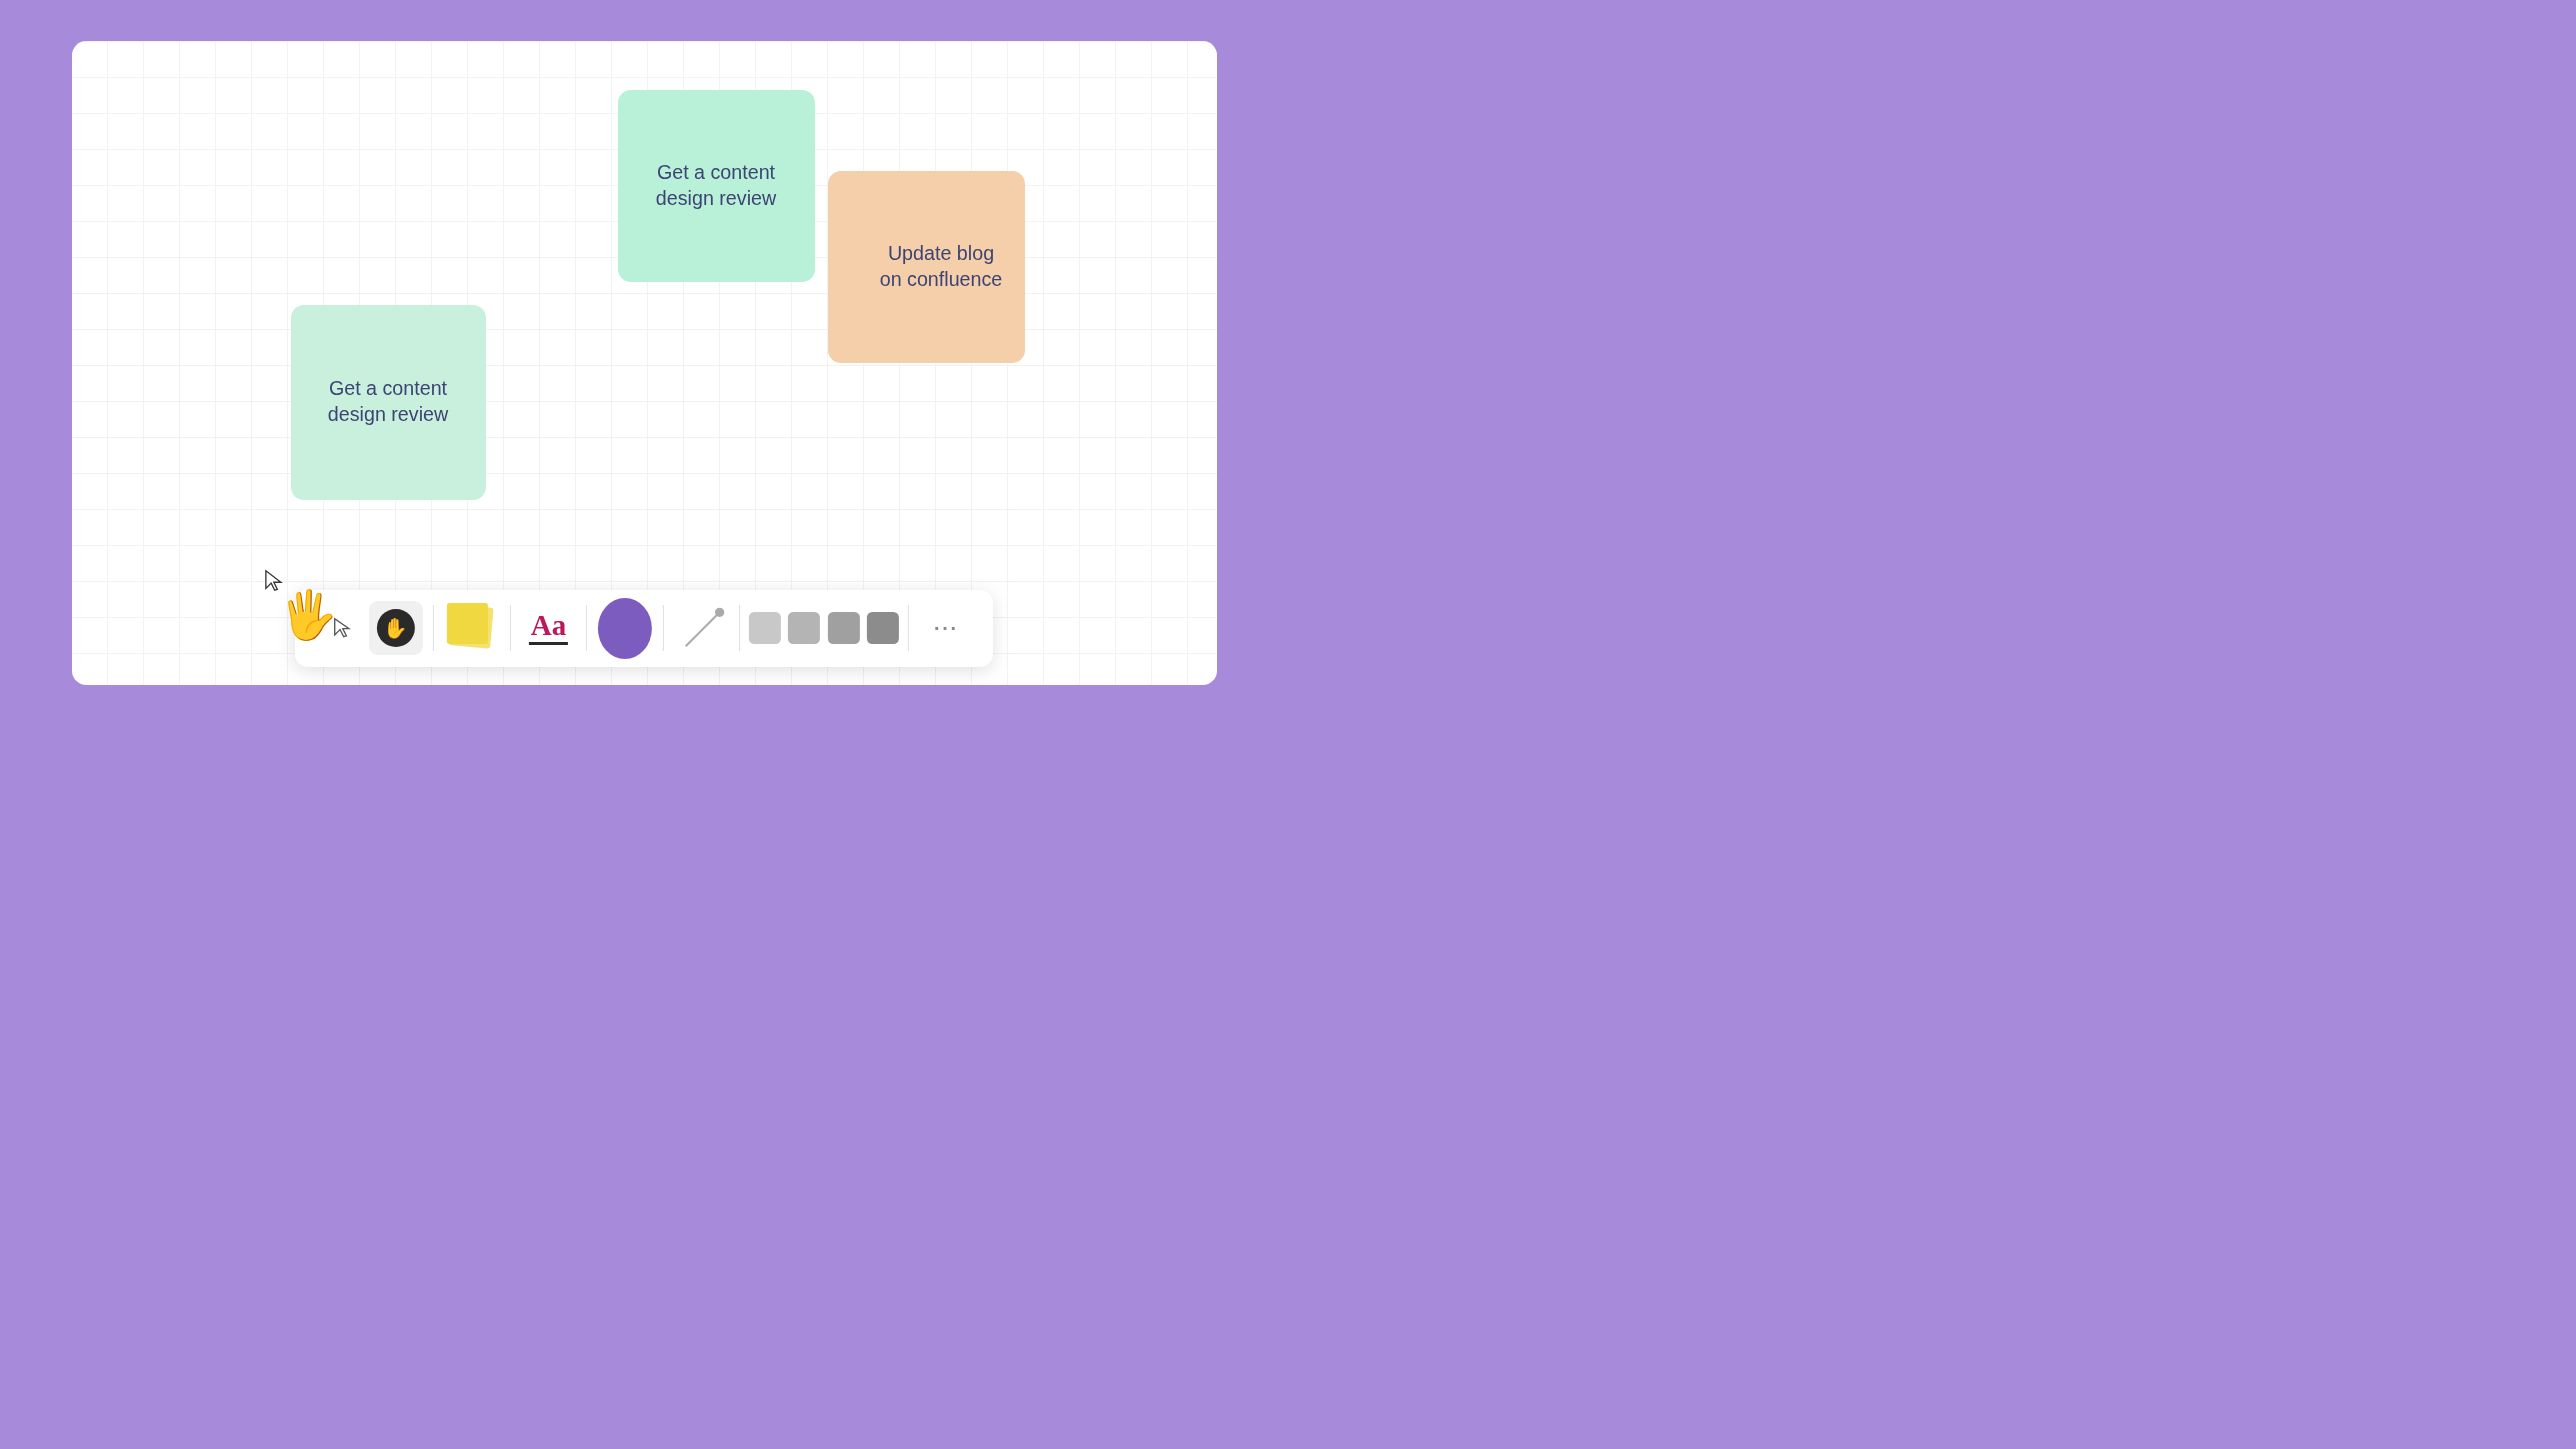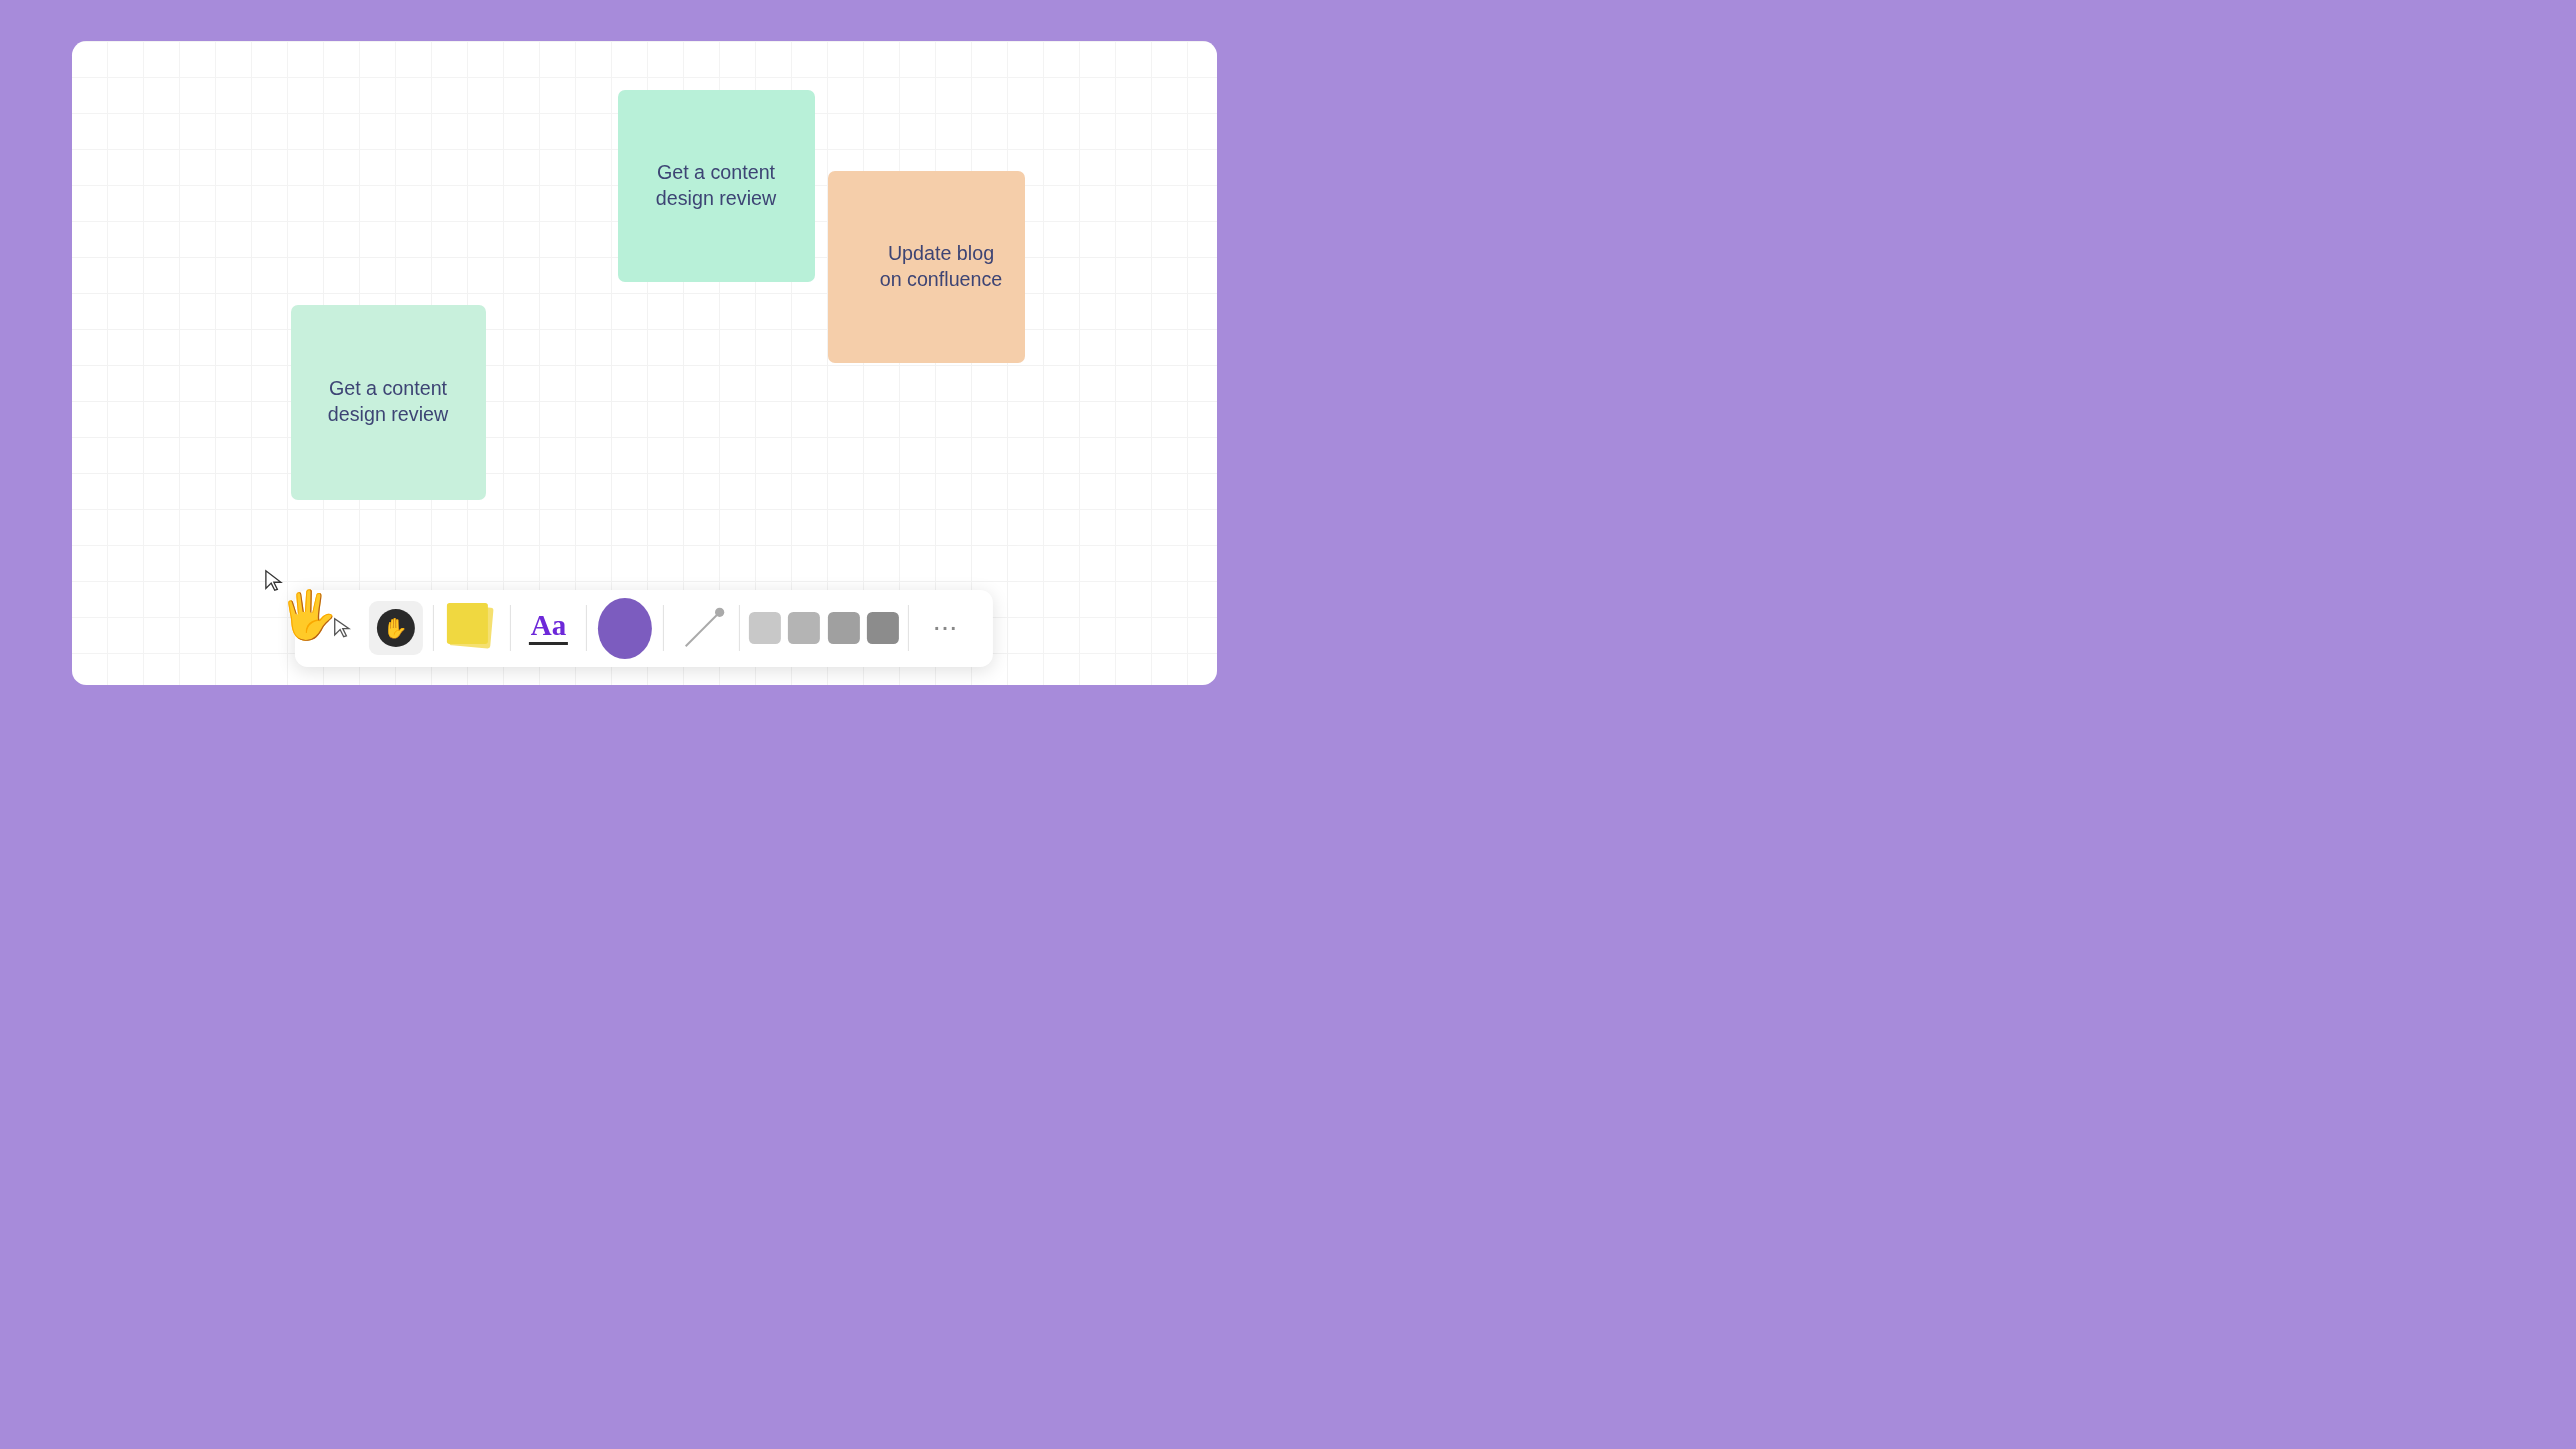--- a/index.html
+++ b/index.html
@@ -42,21 +42,21 @@
     }
 
     .canvas-area {
       position: absolute;
       inset: 0;
     }
 
     
     .sticky-note {
       position: absolute;
-      border-radius: 7px;
+      border-radius: 13px;
       display: flex;
       align-items: center;
       justify-content: center;
       text-align: center;
       font-size: 19.7px;
       font-weight: 500;
       color: #3d4474;
       line-height: 1.3;
       padding: 18px;
       cursor: grab;
@@ -161,21 +161,21 @@
       background: #f0d840;
       border-radius: 2.7px;
       top: 1.8px;
       left: 1.8px;
     }
 
     
     .text-tool-label {
       font-size: 29px;
       font-weight: 900;
-      color: #6d28d9;
+      color: #be185d;
       font-family: Georgia, serif;
       line-height: 1;
     }
 
     .text-tool-underline {
       width: 39px;
       height: 2.7px;
       background: #2a2a2a;
       margin-top: 1.8px;
     }

